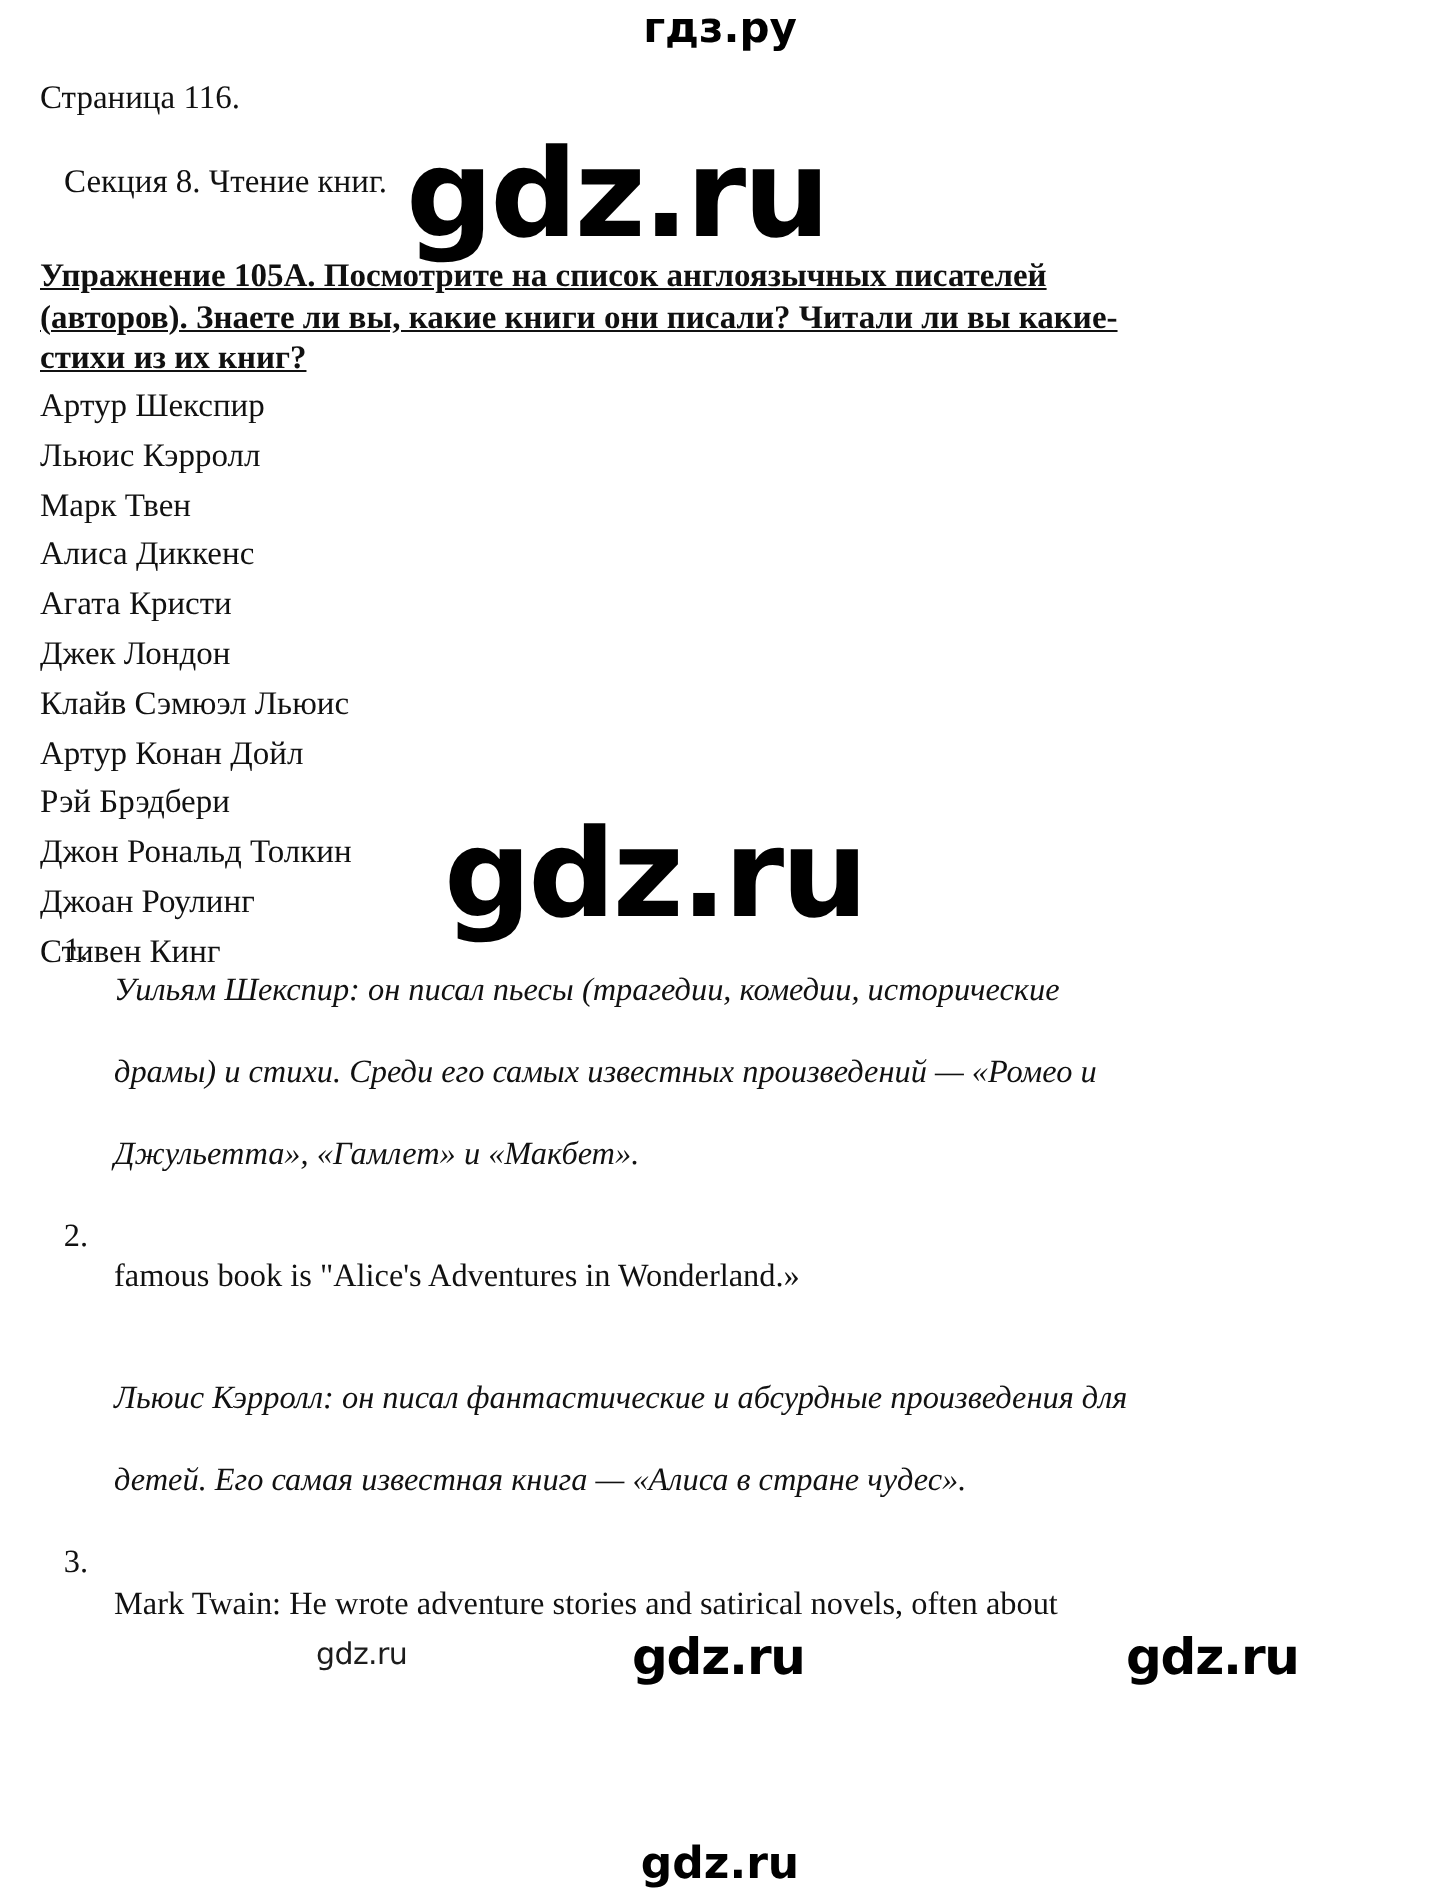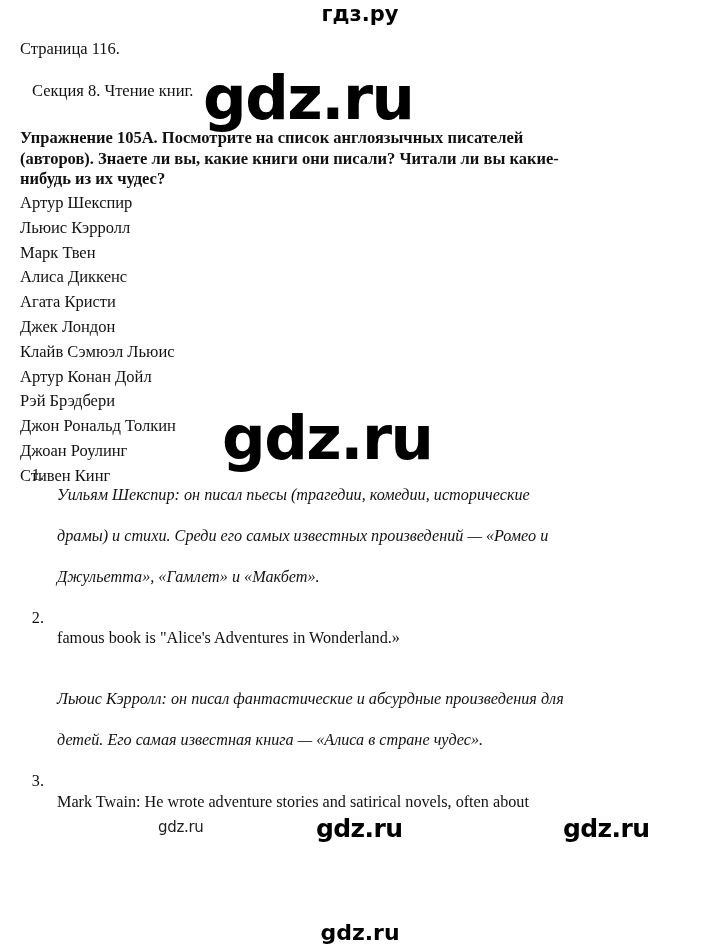--- a/index.html
+++ b/index.html
@@ -150,24 +150,24 @@
   <div class="wm wm-top">гдз.ру</div>
   <div class="wm wm-big wm-big-1">gdz.ru</div>
   <div class="wm wm-big wm-big-2">gdz.ru</div>
 
   <div class="content">
 
     <div class="line meta" style="top:41px;">Страница 116.</div>
 
     <div class="line meta" style="top:83px;margin-left:12px;">Секция 8. Чтение книг.</div>
 
-    <div class="heading" style="top:128px;">
+    <div class="heading" style="top:128px;text-decoration:underline;">
       <span>Упражнение 105А. Посмотрите на список англоязычных писателей</span>
       <span>(авторов). Знаете ли вы, какие книги они писали? Читали ли вы какие-</span>
-      <span>нибудь из их чудес?</span>
+      <span>стихи из их книг?</span>
     </div>
 
     <div class="authors">
       <div>Артур Шекспир</div>
       <div>Льюис Кэрролл</div>
       <div>Марк Твен</div>
       <div>Алиса Диккенс</div>
       <div>Агата Кристи</div>
       <div>Джек Лондон</div>
       <div>Клайв Сэмюэл Льюис</div>

